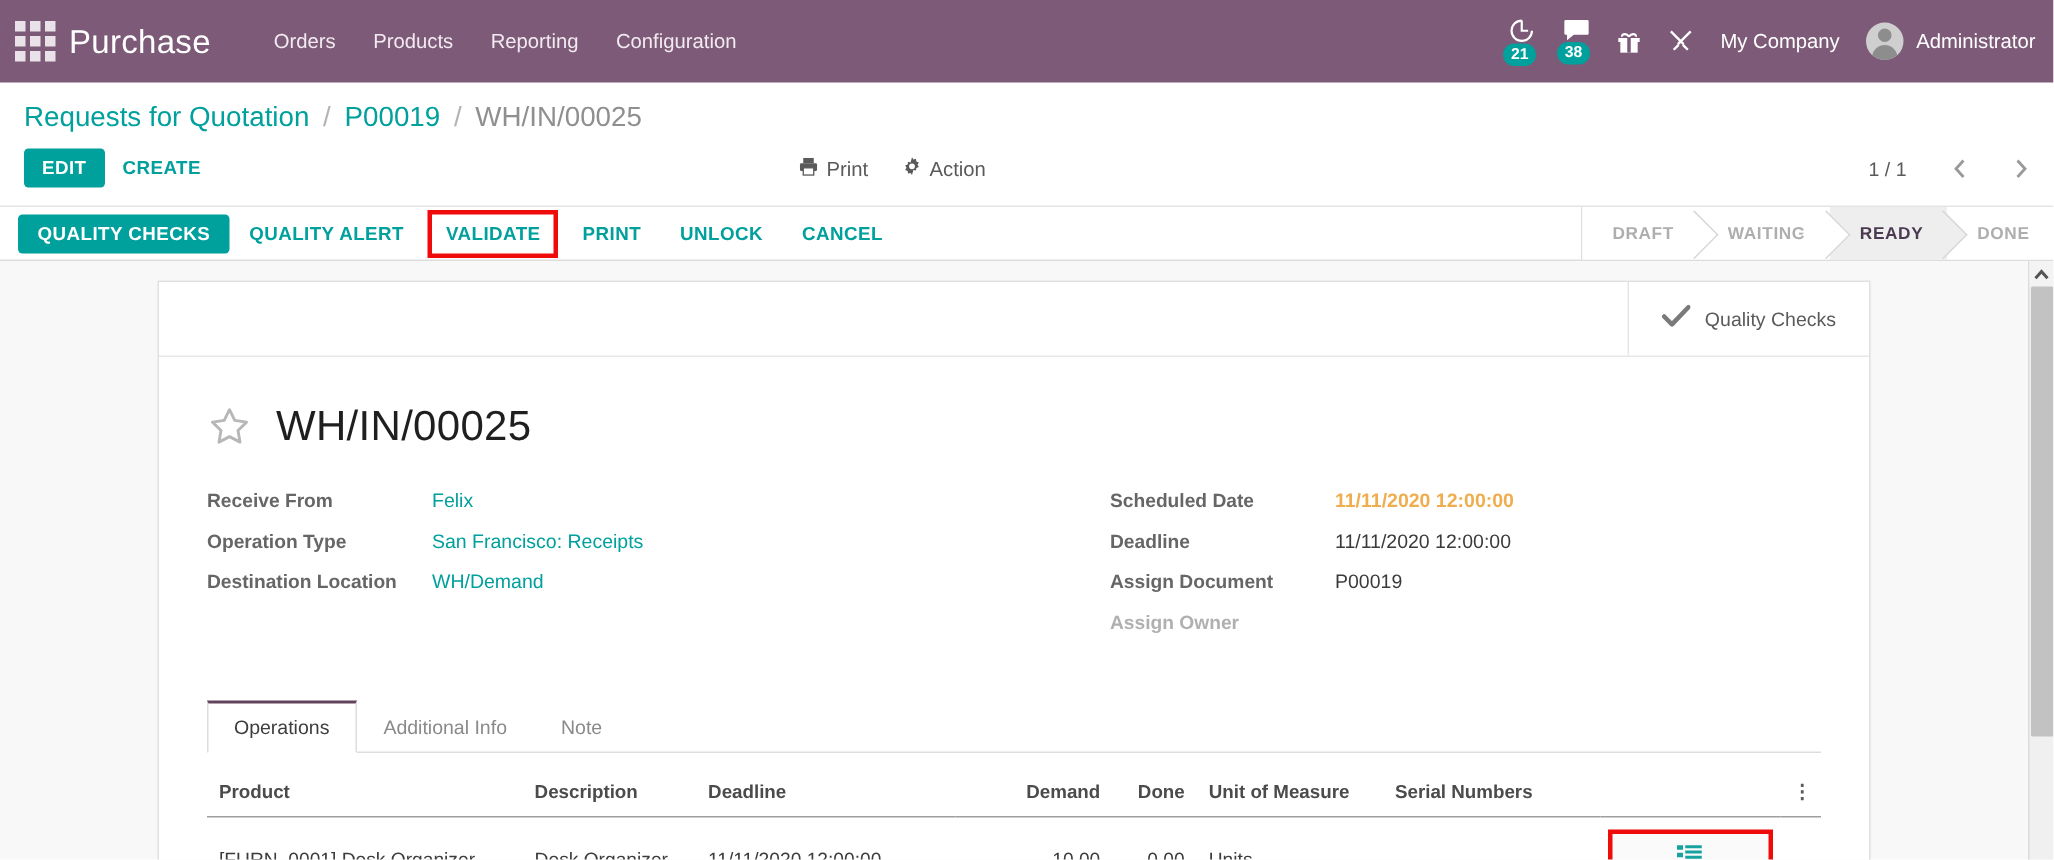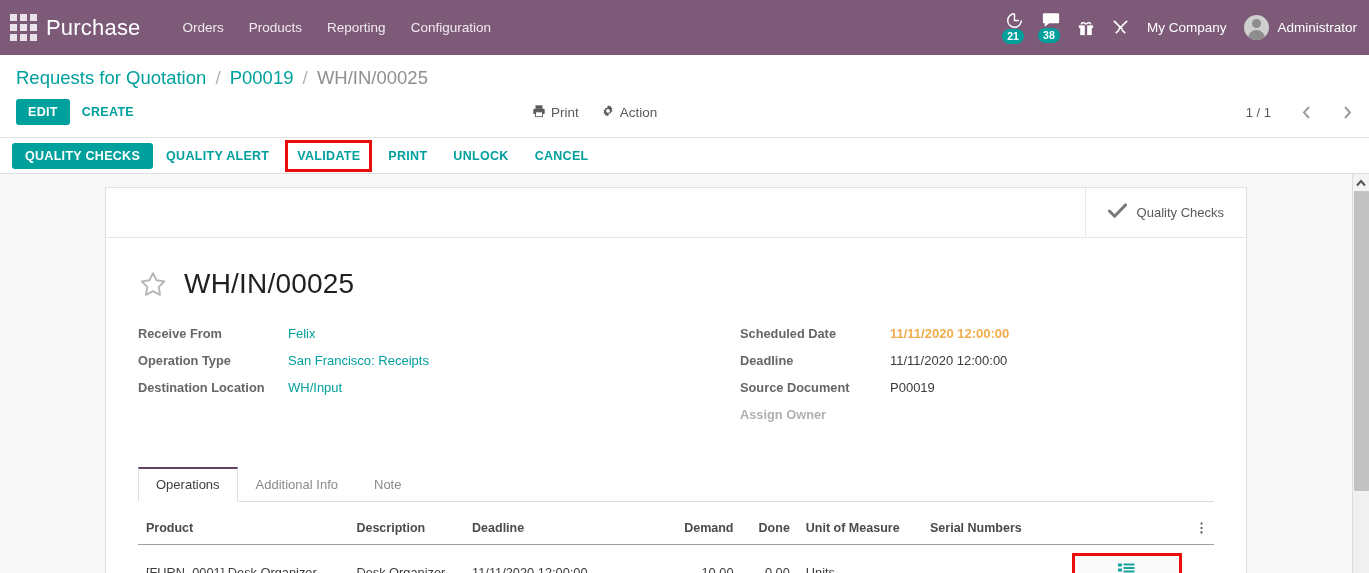--- a/index.html
+++ b/index.html
@@ -327,20 +327,26 @@
 <div class="statusbar">
   <div class="sb-buttons">
     <button class="sb-btn primary">QUALITY CHECKS</button>
     <button class="sb-btn">QUALITY ALERT</button>
     <button class="sb-btn highlight-red">VALIDATE</button>
     <button class="sb-btn">PRINT</button>
     <button class="sb-btn">UNLOCK</button>
     <button class="sb-btn">CANCEL</button>
   </div>
 
+  <div class="statusbar-status">
+    <div class="arrow-step">DRAFT</div>
+    <div class="arrow-step">WAITING</div>
+    <div class="arrow-step active">READY</div>
+    <div class="arrow-step last">DONE</div>
+  </div>
 </div>
 
 <div class="content-area">
   <div class="sheet-wrap">
     <div class="sheet">
 
       <div class="stat-bar">
         <div class="stat-button">
           <span>
             <svg width="19" height="16" viewBox="0 0 20 16">
@@ -366,35 +372,35 @@
             <div class="field-row">
               <span class="field-label">Receive From</span>
               <span class="field-value link">Felix</span>
             </div>
             <div class="field-row">
               <span class="field-label">Operation Type</span>
               <span class="field-value link">San Francisco: Receipts</span>
             </div>
             <div class="field-row">
               <span class="field-label">Destination Location</span>
-              <span class="field-value link">WH/Input</span>
+              <span class="field-value link">WH/Demand</span>
             </div>
           </div>
 
           <div class="field-col right">
             <div class="field-row">
               <span class="field-label">Scheduled Date</span>
               <span class="field-value warn">11/11/2020 12:00:00</span>
             </div>
             <div class="field-row">
               <span class="field-label">Deadline</span>
               <span class="field-value">11/11/2020 12:00:00</span>
             </div>
             <div class="field-row">
-              <span class="field-label">Source Document</span>
+              <span class="field-label">Assign Document</span>
               <span class="field-value">P00019</span>
             </div>
             <div class="field-row">
               <span class="field-label muted">Assign Owner</span>
               <span class="field-value"></span>
             </div>
           </div>
         </div>
 
         <div class="notebook">

